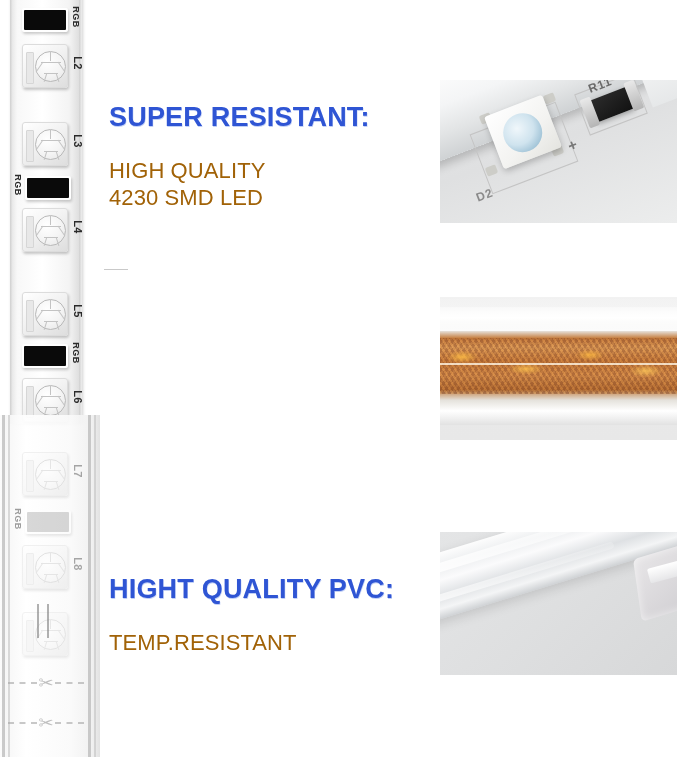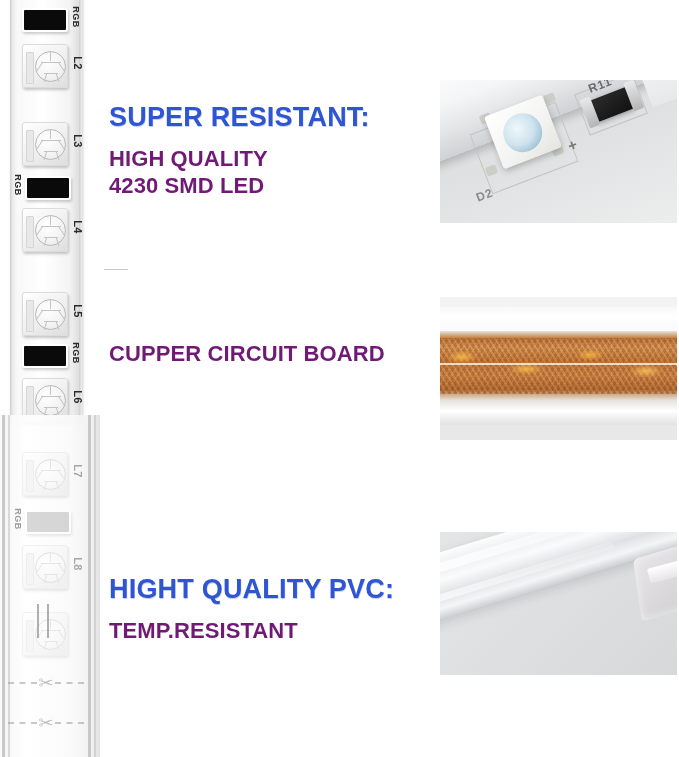--- a/index.html
+++ b/index.html
@@ -92,22 +92,22 @@
 
   
   .feature { position:absolute; left:109px; width:330px; }
   .f-head {
     color:#2f55d4; font-weight:700; font-style:normal;
     font-size:27px; letter-spacing:.2px; line-height:1.1;
     white-space:nowrap;
     text-shadow:.5px .5px 0 rgba(120,150,235,.45);
   }
   .f-body {
-    color:#701a75; font-weight:700; font-size:22px;
-    line-height:1.26; margin-top:12px; letter-spacing:.1px;
+    color:#a16207; font-weight:400; font-size:22px;
+    line-height:1.26; margin-top:24px; letter-spacing:.1px;
   }
   .f-body div { white-space:nowrap; }
 
   .divider {
     position:absolute; left:104px; top:269px; width:24px; height:0;
     border-top:1px solid #c9c9c9;
   }
 
   
   .photo {
@@ -405,21 +405,20 @@
   <div class="smd"></div>
   <div class="outline" style="left:140px; top:2px; width:62px; height:44px;"></div>
   <div class="res11"></div>
   <div class="silk r11">R11</div>
   <div class="silk d2">D2</div>
   <div class="silk plus">+</div>
 </div>
 
 <div class="feature" style="top:328px;">
   <div class="f-body">
-    <div>CUPPER CIRCUIT BOARD</div>
   </div>
 </div>
 
 <div class="photo p2" style="top:297px;">
   <div class="tube"></div>
   <div class="weave"></div>
   <div class="squiggle"></div>
   <div class="midline"></div>
   <div class="gloss"></div>
 </div>

